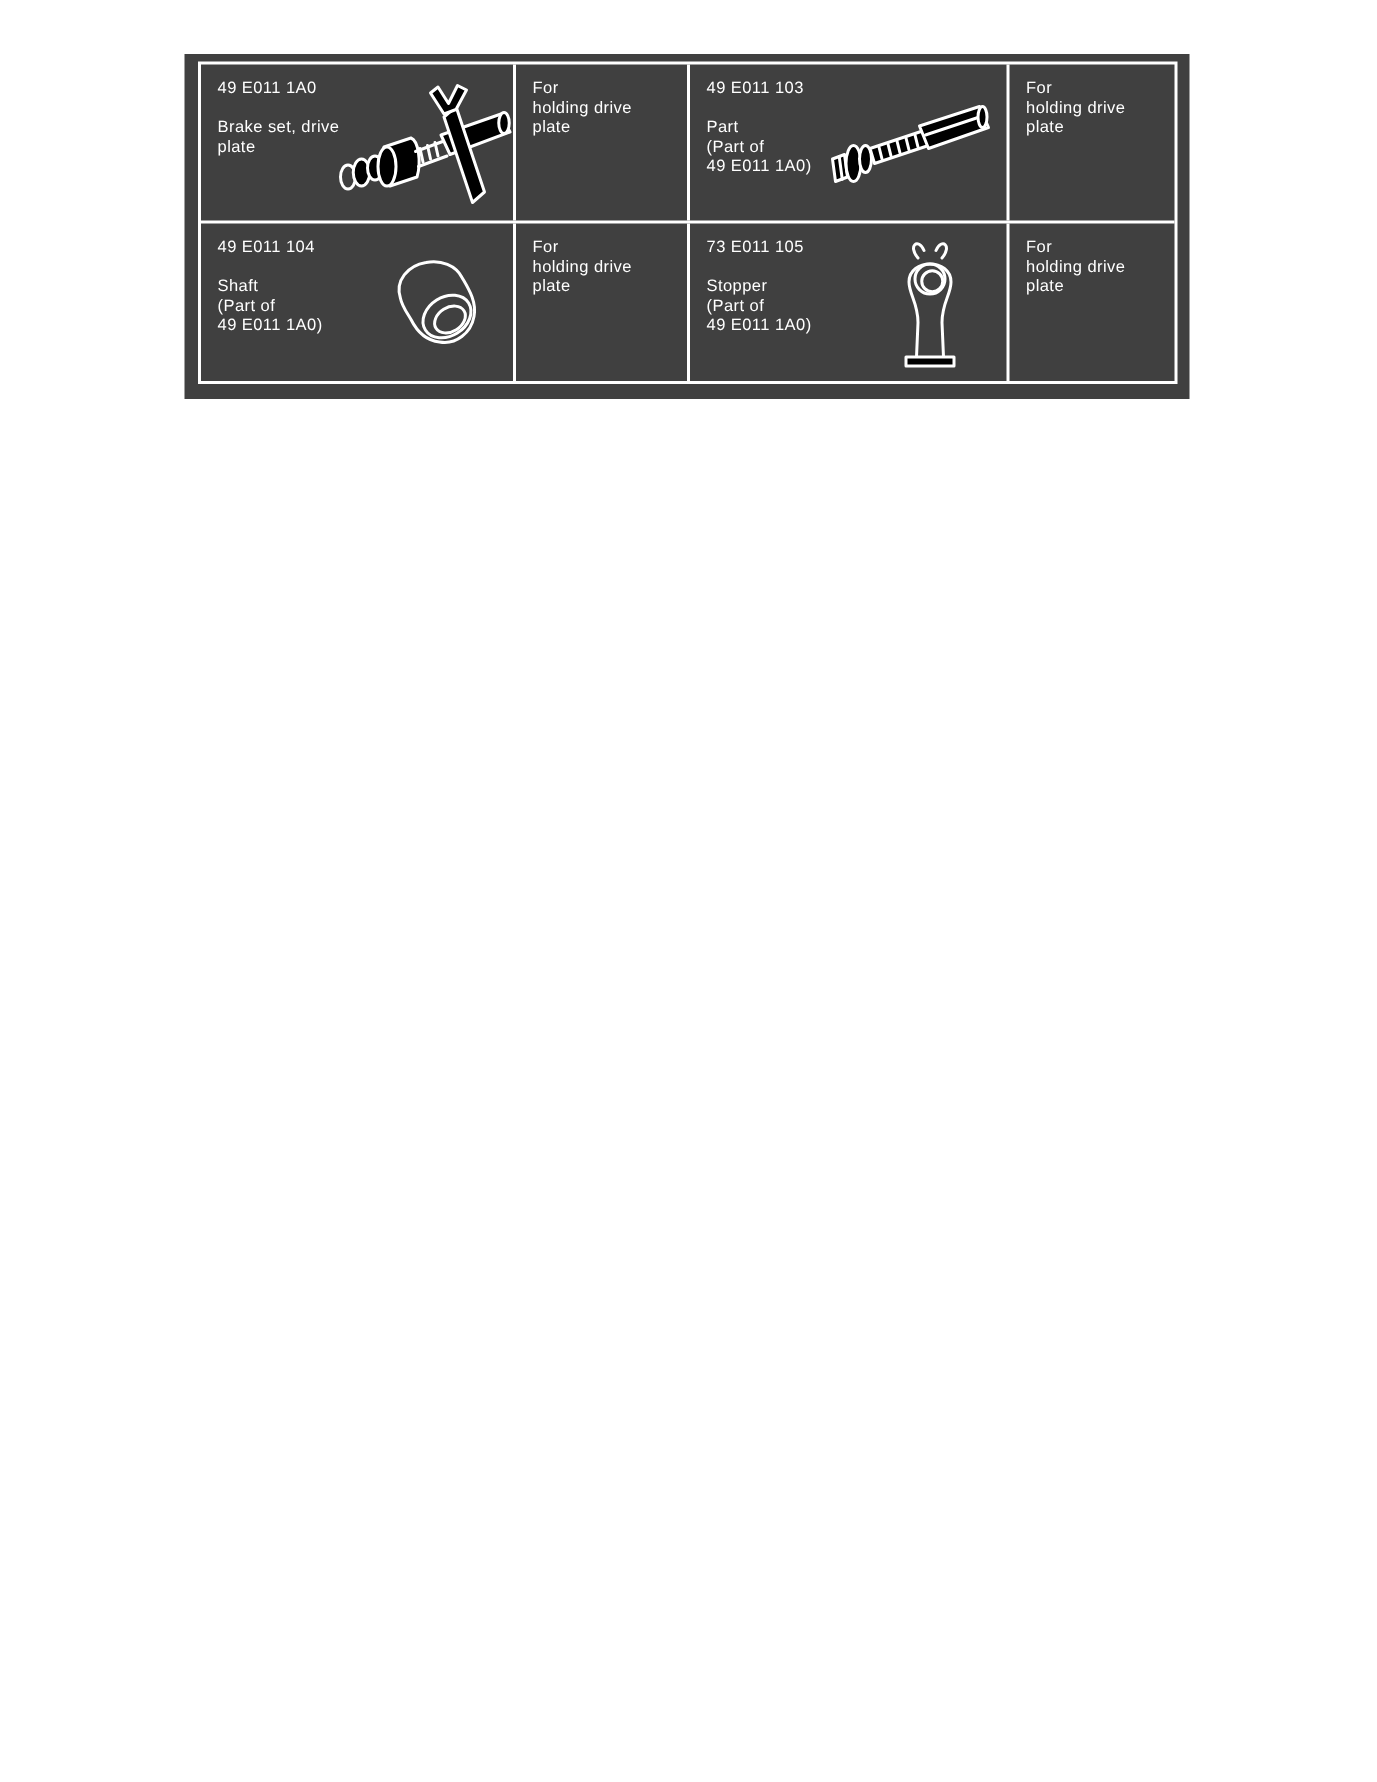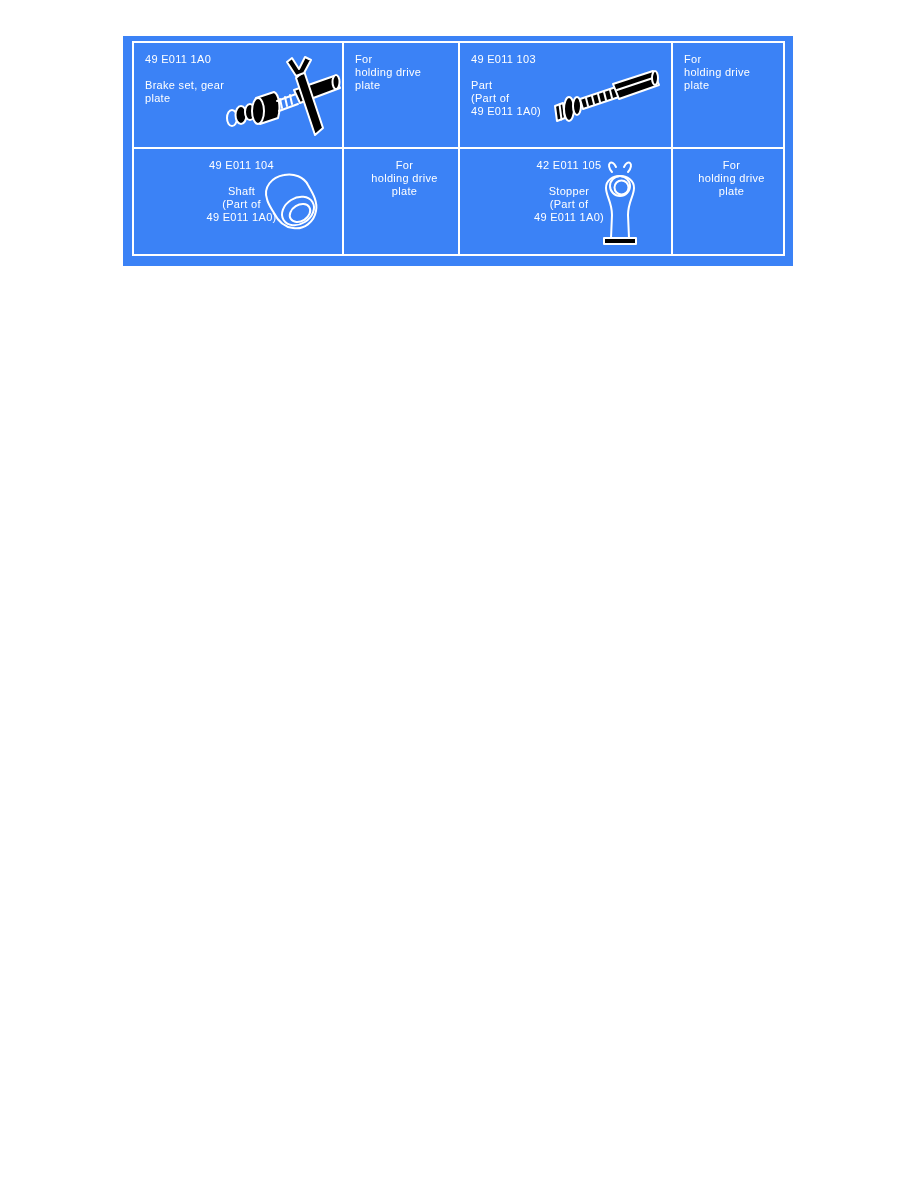--- a/index.html
+++ b/index.html
@@ -7,33 +7,33 @@
     width: 918px; height: 1188px;
     background: #ffffff;
     position: relative;
     font-family: "Liberation Sans", sans-serif;
     overflow: hidden;
   }
   .tools-table {
     position: absolute;
     left: 123px; top: 36px;
     width: 670px; height: 230px;
-    background: #3b82f6;
+    background: #404040;
     box-sizing: border-box;
   }
   .tbl-inner {
     position: absolute;
     left: 9px; top: 5px; right: 8px; bottom: 10px;
     border: 2px solid #ffffff;
     display: flex;
     flex-direction: column;
   }
   .tbl-row { display: flex; }
   .tbl-row.r1 { height: 104px; border-bottom: 2px solid #ffffff; }
-  .tbl-row.r2 { flex: 1; text-align: center; }
+  .tbl-row.r2 { flex: 1; }
   .cell {
     position: relative;
     box-sizing: border-box;
     color: #ffffff;
     font-size: 11px;
     line-height: 13px;
     letter-spacing: 0.3px;
     padding: 10px 4px 0 11px;
     border-right: 2px solid #ffffff;
     overflow: hidden;
@@ -57,21 +57,21 @@
 <body>
 
 <div class="tools-table">
   <div class="tbl-inner">
 
     <div class="tbl-row r1">
 
       <div class="cell w-tool1">
         <div class="partno">49 E011 1A0</div>
         <div class="desc">
-          <div>Brake set, gear</div>
+          <div>Brake set, drive</div>
           <div>plate</div>
         </div>
         <svg class="illus illus-brake-set" width="122" height="88" viewBox="0 0 122 88">
           <ellipse class="ln" cx="10" cy="63" rx="5" ry="8"></ellipse>
           <ellipse class="fl" cx="19" cy="60" rx="5.5" ry="9"></ellipse>
           <ellipse class="fl" cx="28" cy="57" rx="5" ry="8"></ellipse>
           <path class="fl" d="M34,43 L52,37 C57,39 59,53 56,63 L38,69 C33,65 31,49 34,43 Z"></path>
           <ellipse class="fl" cx="36" cy="56" rx="6" ry="13"></ellipse>
           <path class="ln" d="M55,46 L74,39 M57,56 L76,49"></path>
           <path class="ln" d="M58,44 L60,53 M63,42 L65,51 M68,40 L70,49"></path>
@@ -131,21 +131,21 @@
         </svg>
       </div>
 
       <div class="cell w-use1">
         <div>For</div>
         <div>holding drive</div>
         <div>plate</div>
       </div>
 
       <div class="cell w-tool2">
-        <div class="partno">42 E011 105</div>
+        <div class="partno">73 E011 105</div>
         <div class="desc">
           <div>Stopper</div>
           <div>(Part of</div>
           <div>49 E011 1A0)</div>
         </div>
         <svg class="illus illus-stopper" width="70" height="92" viewBox="0 0 70 92">
           <path class="ln" d="M27,13 C20,5 27,-1 31,8 M43,13 C50,5 43,-1 39,8"></path>
           <path class="ln" d="M26,79 L27,56 C27,43 21,37 21,29 C21,13 49,13 49,29 C49,37 43,43 43,56 L44,79"></path>
           <path class="fl" d="M19,79 L51,79 L51,85 L19,85 Z"></path>
           <circle class="ln" cx="35" cy="27" r="10"></circle>

